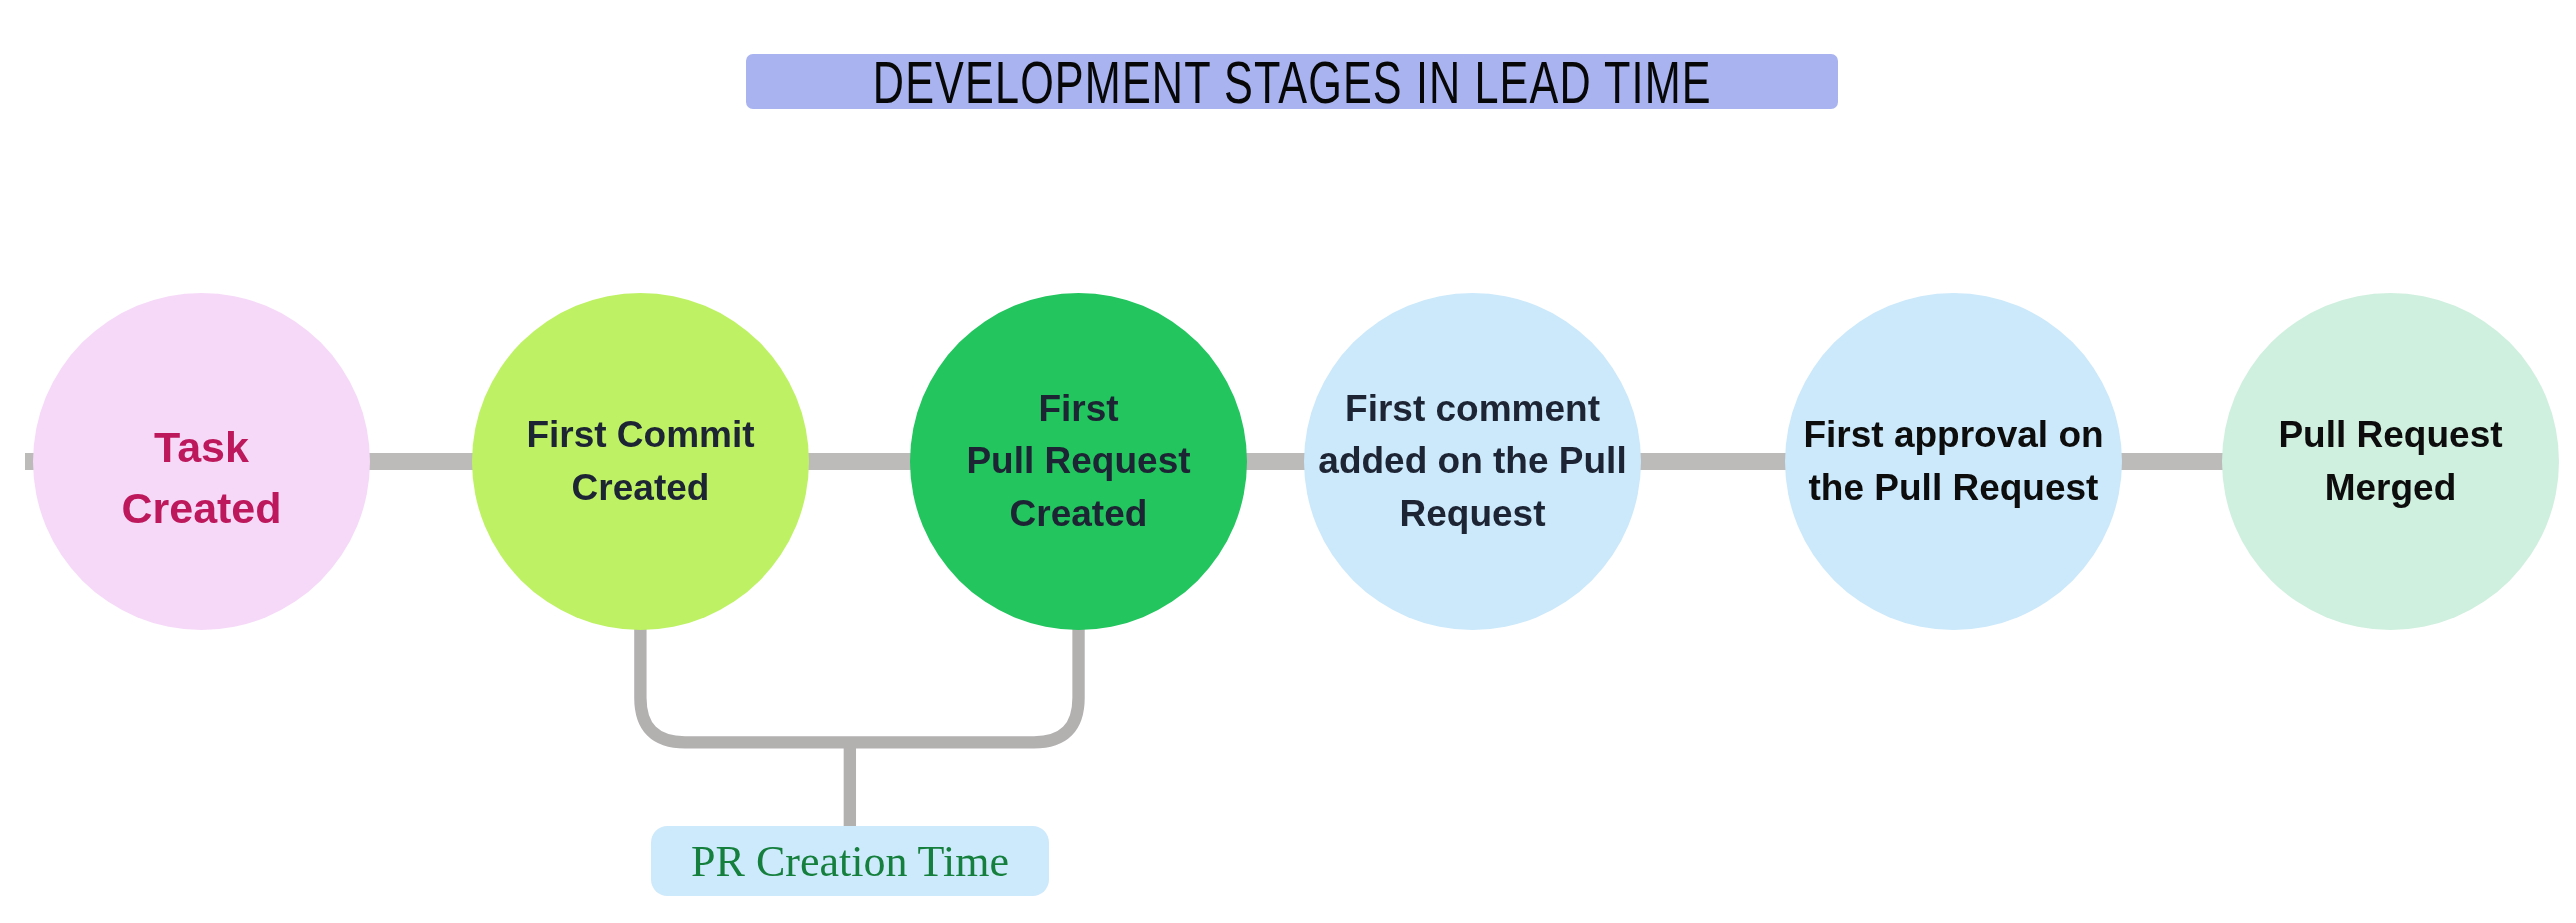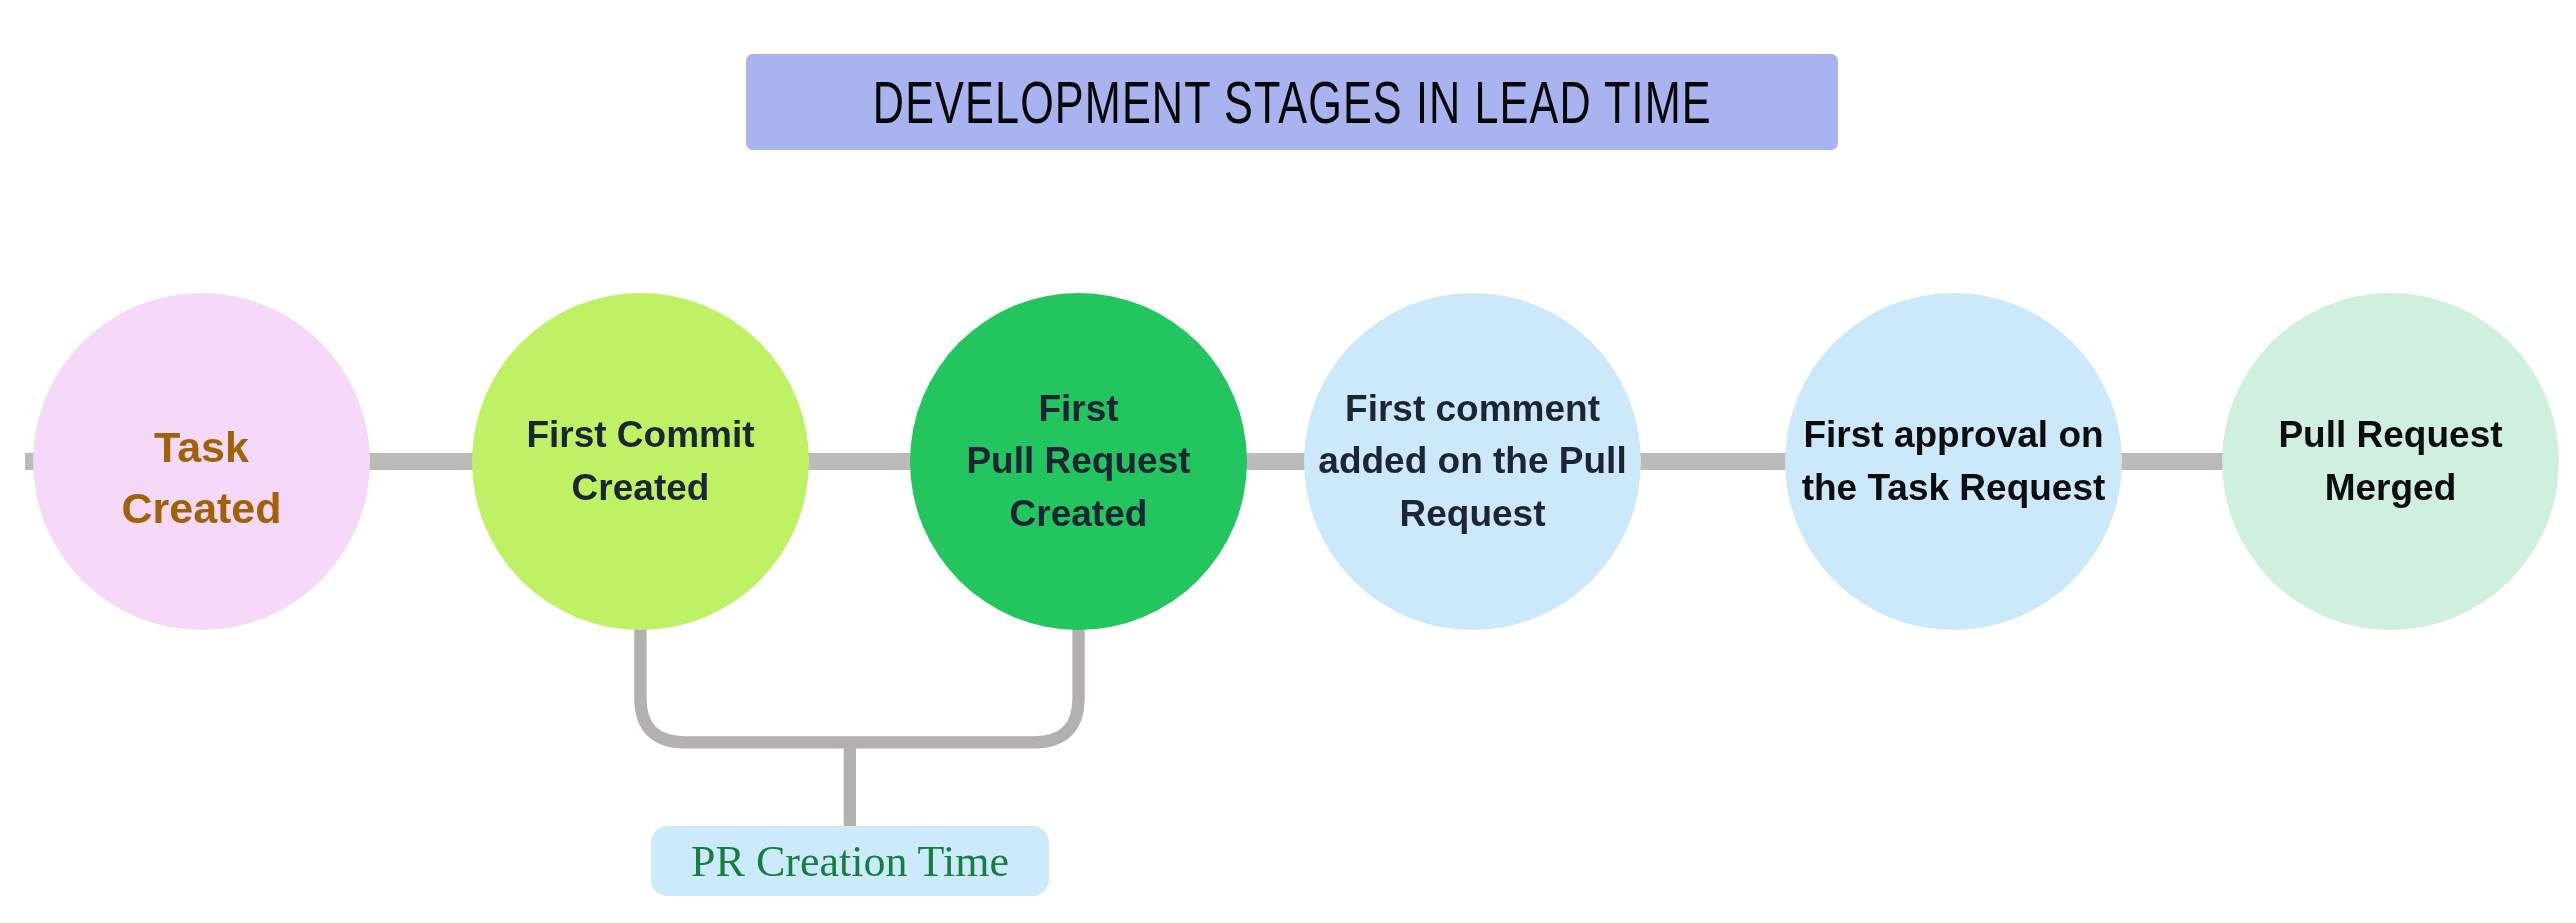--- a/index.html
+++ b/index.html
@@ -15,21 +15,21 @@
     overflow: hidden;
     font-family: "Liberation Sans", sans-serif;
   }
 
   
   .title-box {
     position: absolute;
     left: 746px;
     top: 54px;
     width: 1092px;
-    height: 96px;
+    height: 55px;
     border-radius: 6.9px;
     display: flex;
     align-items: center;
     justify-content: center;
   }
   .title-text {
     font-size: 54px;
     font-weight: 500;
     letter-spacing: 1.4px;
     white-space: nowrap;
@@ -114,21 +114,21 @@
   </div>
 
   <div class="connector" style="background-color: rgb(189, 186, 186);"></div>
 
   <svg class="bracket-svg" width="2576" height="923" viewBox="0 0 3750 1344">
     <path d="M 932 900 L 932 1016 Q 932 1081 997 1081 L 1505 1081 Q 1570 1081 1570 1016 L 1570 900" fill="none" stroke-width="18" stroke="#b3b0b0"></path>
     <path d="M 1237 1081 L 1237 1206" fill="none" stroke-width="18" stroke="#b3b0b0"></path>
   </svg>
 
   <div class="node pos-0 big" style="background-color: rgb(246, 217, 248);">
-    <span class="node-label" style="color: #a16207; margin-top: 33px;">Task
+    <span class="node-label" style="color: #be185d; margin-top: 33px;">Task
 Created</span>
   </div>
 
   <div class="node pos-1" style="background-color: #bef264;">
     <span class="node-label" style="color: rgb(29, 36, 51);">First Commit
 Created</span>
   </div>
 
   <div class="node pos-2" style="background-color: #22c55e;">
     <span class="node-label" style="color: rgb(29, 36, 51);">First
@@ -137,21 +137,21 @@
   </div>
 
   <div class="node pos-3" style="background-color: rgb(203, 233, 251);">
     <span class="node-label" style="color: rgb(29, 36, 51);">First comment
 added on the Pull
 Request</span>
   </div>
 
   <div class="node pos-4" style="background-color: rgb(203, 233, 251);">
     <span class="node-label" style="color: rgb(13, 13, 13);">First approval on
-the Task Request</span>
+the Pull Request</span>
   </div>
 
   <div class="node pos-5" style="background-color: rgb(207, 240, 222);">
     <span class="node-label" style="color: rgb(13, 13, 13);">Pull Request
 Merged</span>
   </div>
 
   <div class="pr-box" style="background-color: rgb(205, 233, 252);">
     <span class="pr-text" style="color: #15803d;">PR Creation Time</span>
   </div>

